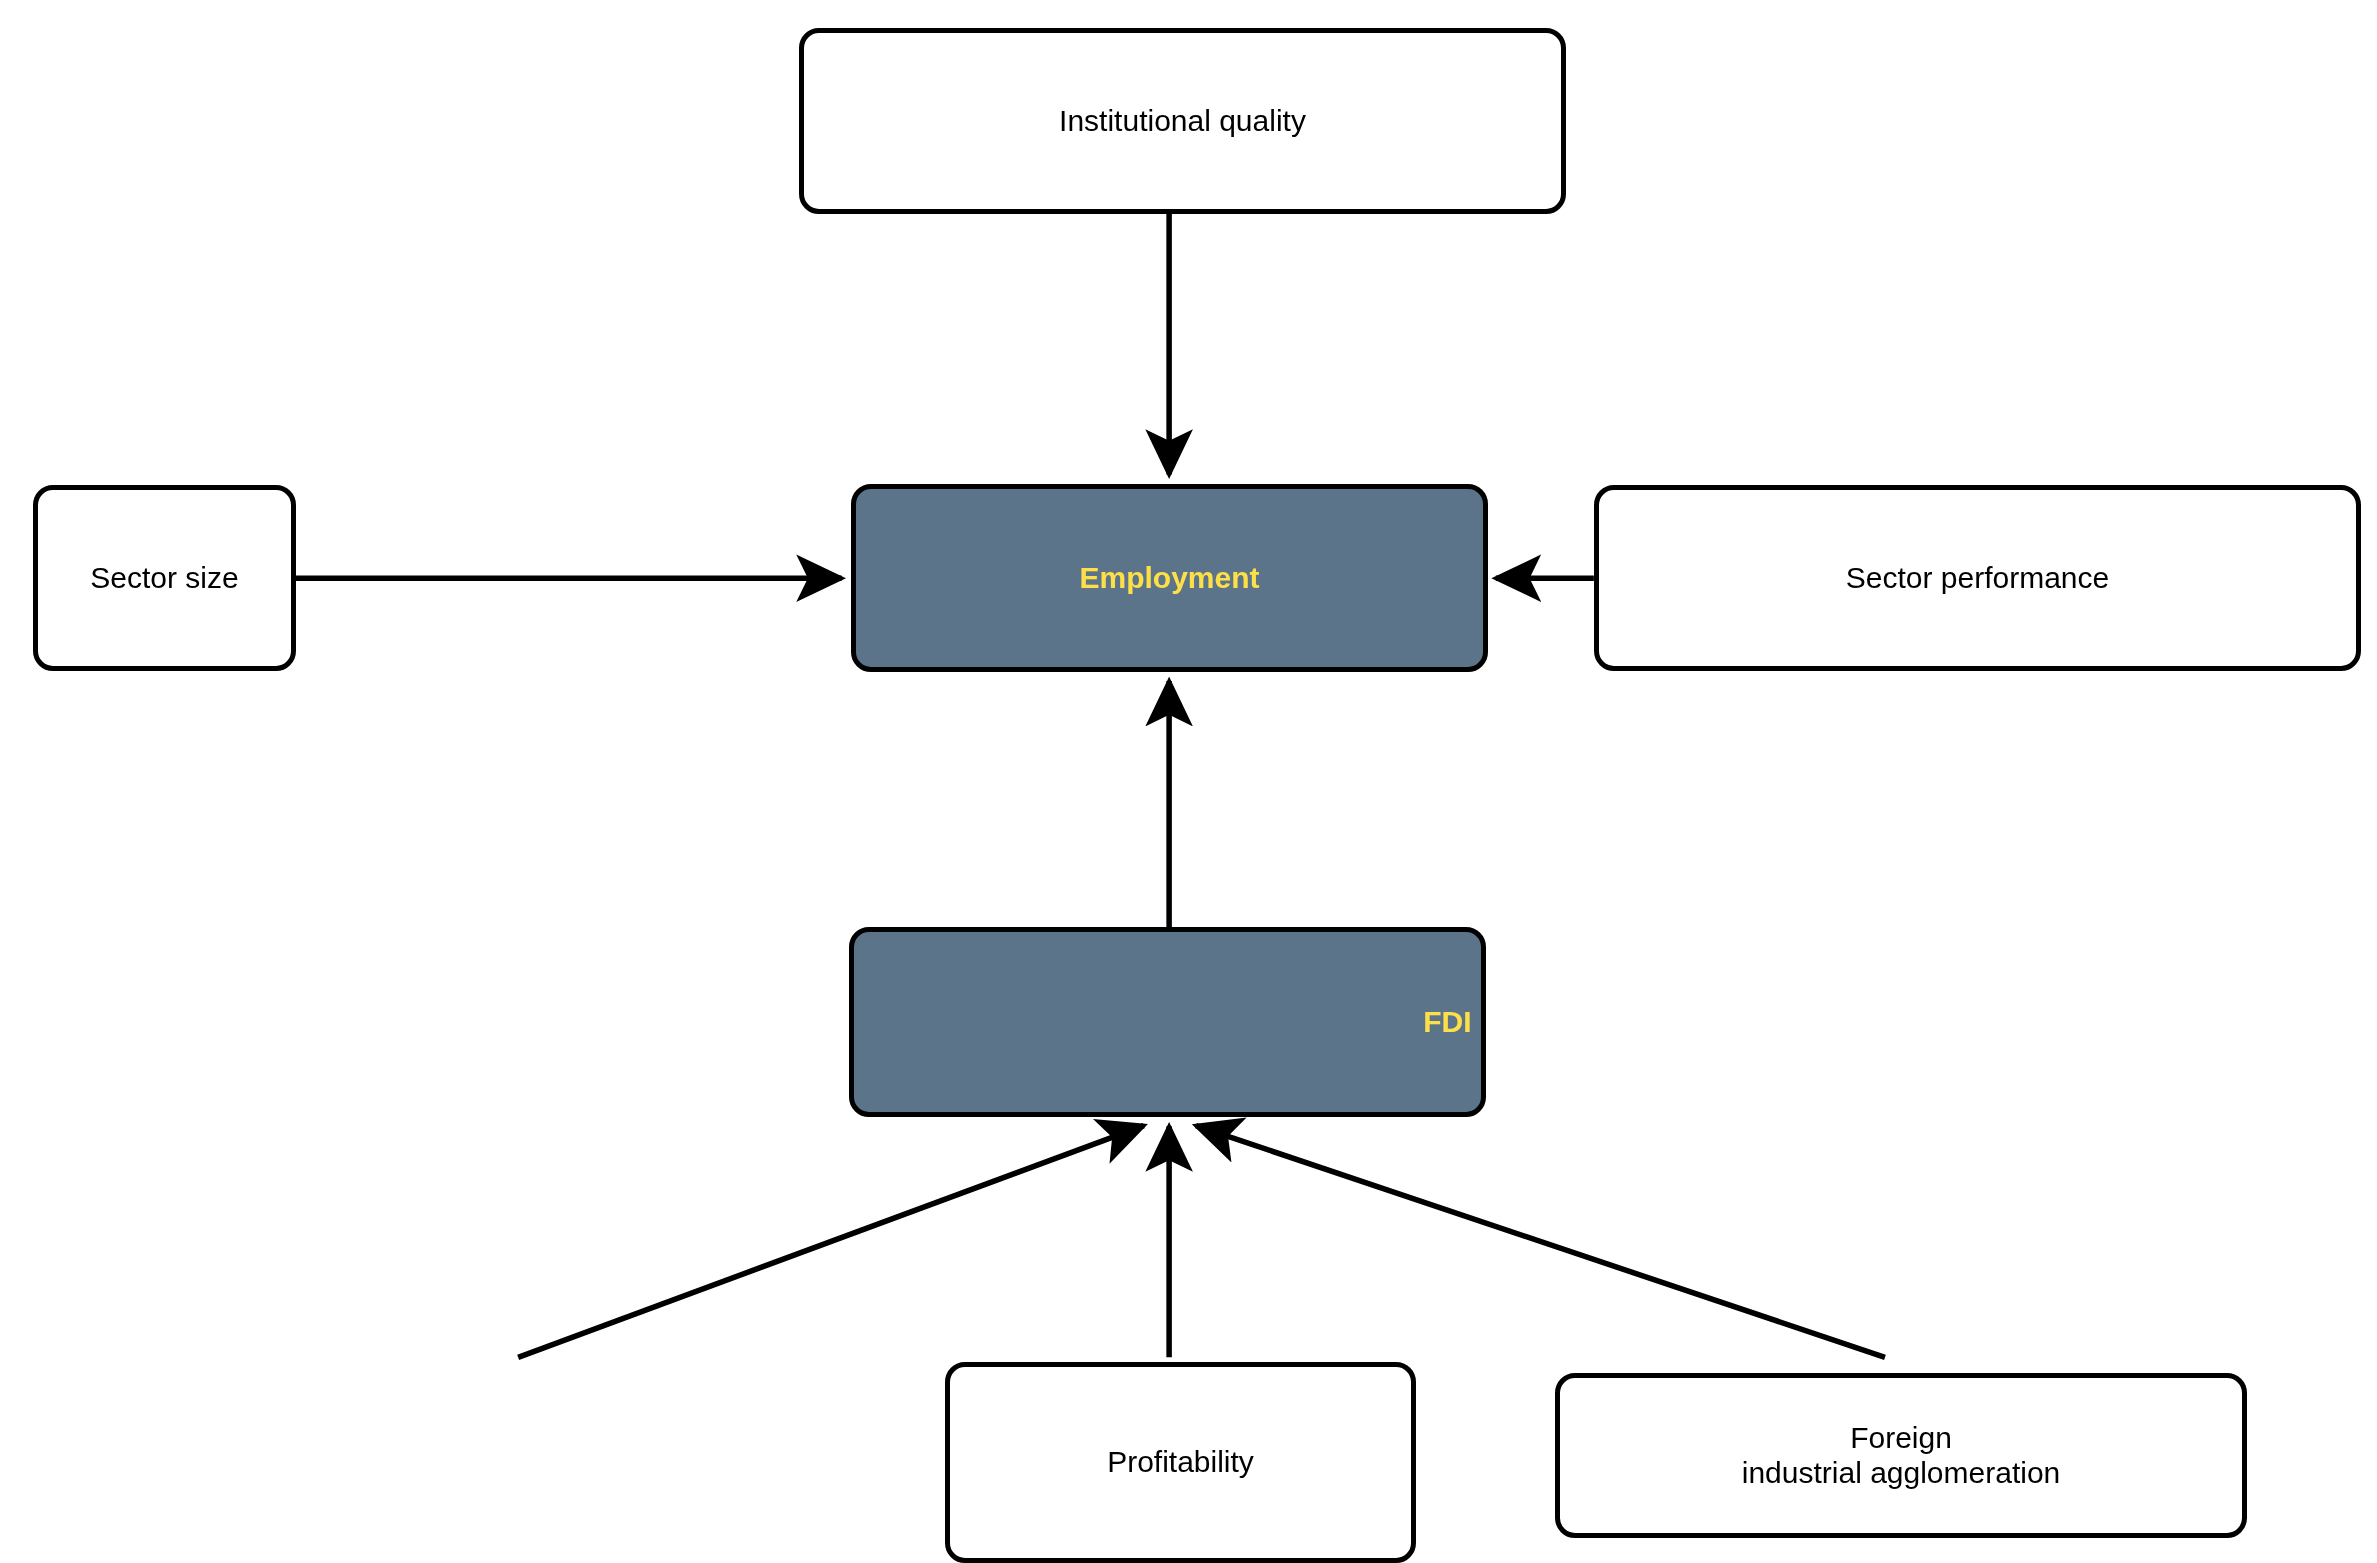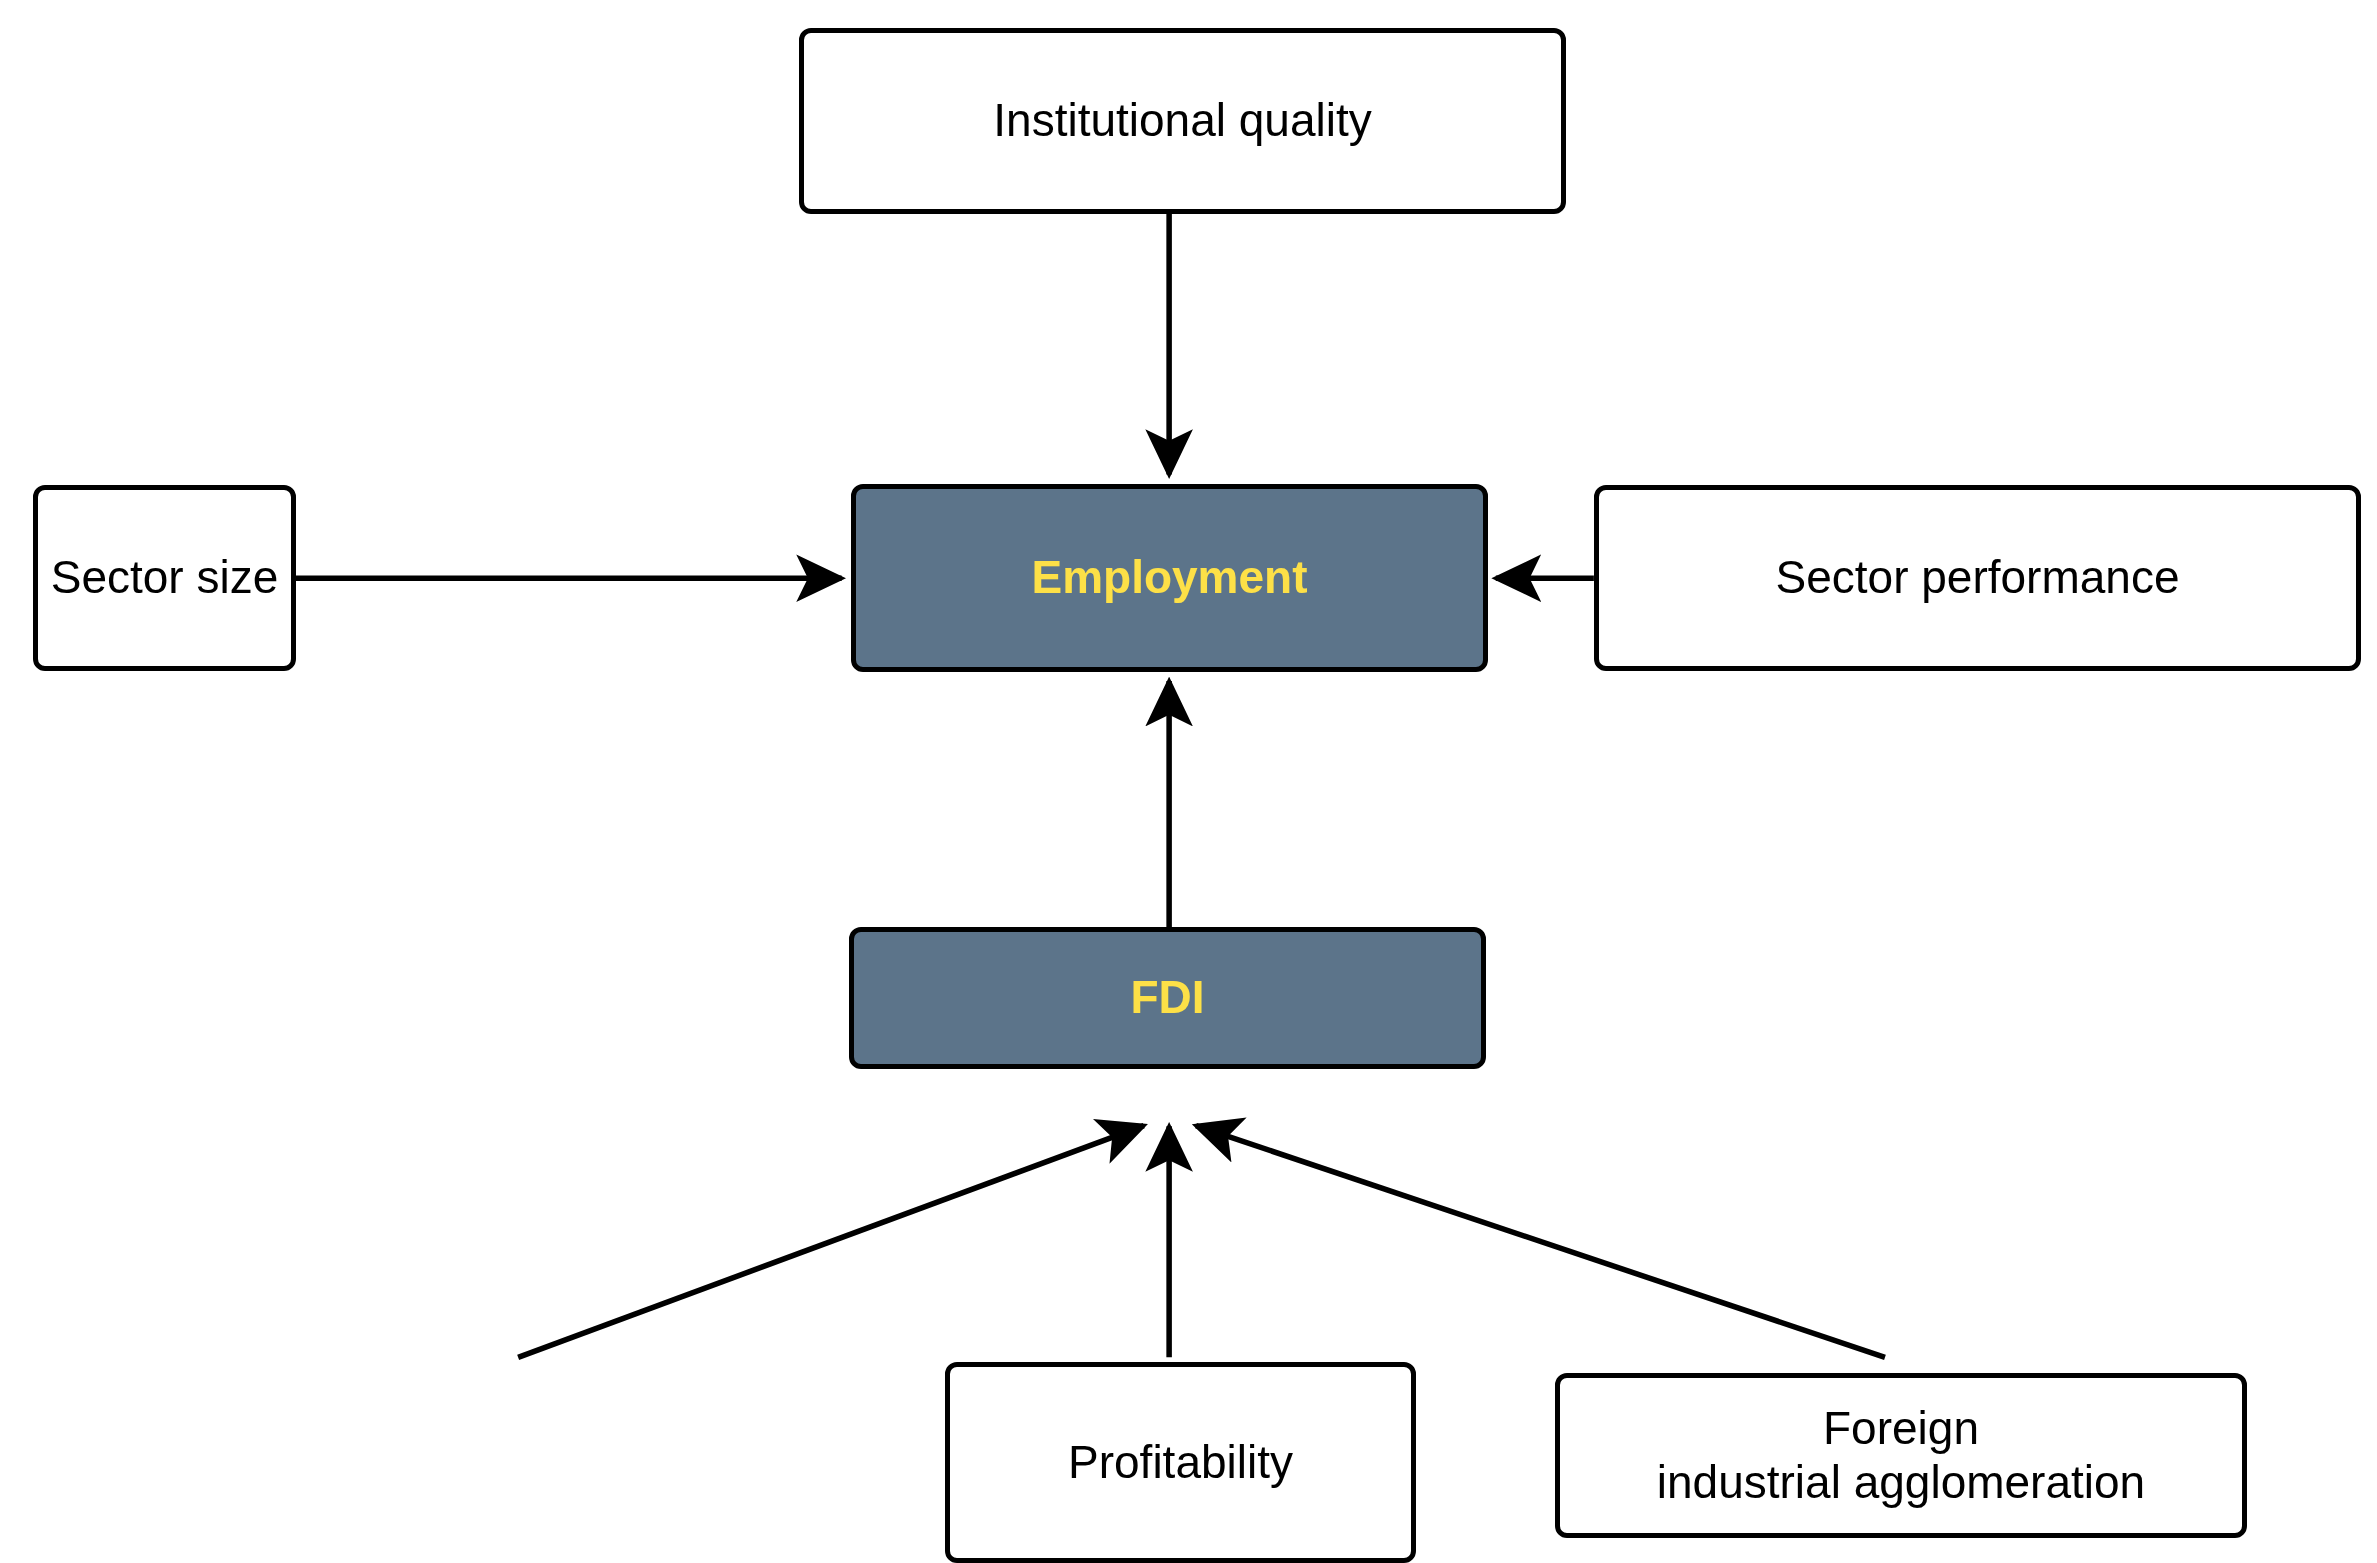--- a/index.html
+++ b/index.html
@@ -27,25 +27,25 @@
     pointer-events: none;
   }
   .node {
     position: absolute;
     box-sizing: border-box;
     display: flex;
     align-items: center;
     justify-content: center;
     text-align: center;
     border: 5.5px solid #000000;
-    border-radius: 12px;
+    border-radius: 20px;
     background: #ffffff;
     color: #000000;
     font-family: "Liberation Sans", sans-serif;
-    font-size: 46px;
+    font-size: 30px;
     font-weight: 400;
     line-height: 1.16;
     letter-spacing: 0px;
     z-index: 3;
   }
   .node.filled {
     background: #5C748A;
     color: #fde047;
     font-weight: 700;
   }
@@ -91,21 +91,21 @@
   </div>
 
   <div class="node filled" style="left:851px; top:484px; width:637px; height:188px;">
     <span class="label">Employment</span>
   </div>
 
   <div class="node" style="left:1594px; top:485px; width:767px; height:186px;">
     <span class="label">Sector performance</span>
   </div>
 
-  <div class="node filled" style="left:849px; top:927px; width:637px; height:142px;">
+  <div class="node filled" style="left:849px; top:927px; width:637px; height:190px;justify-content:flex-end;">
     <span class="label">FDI</span>
   </div>
 
 
   <div class="node" style="left:945px; top:1362px; width:471px; height:201px;">
     <span class="label">Profitability</span>
   </div>
 
   <div class="node" style="left:1555px; top:1373px; width:692px; height:165px;">
     <span class="label">Foreign

